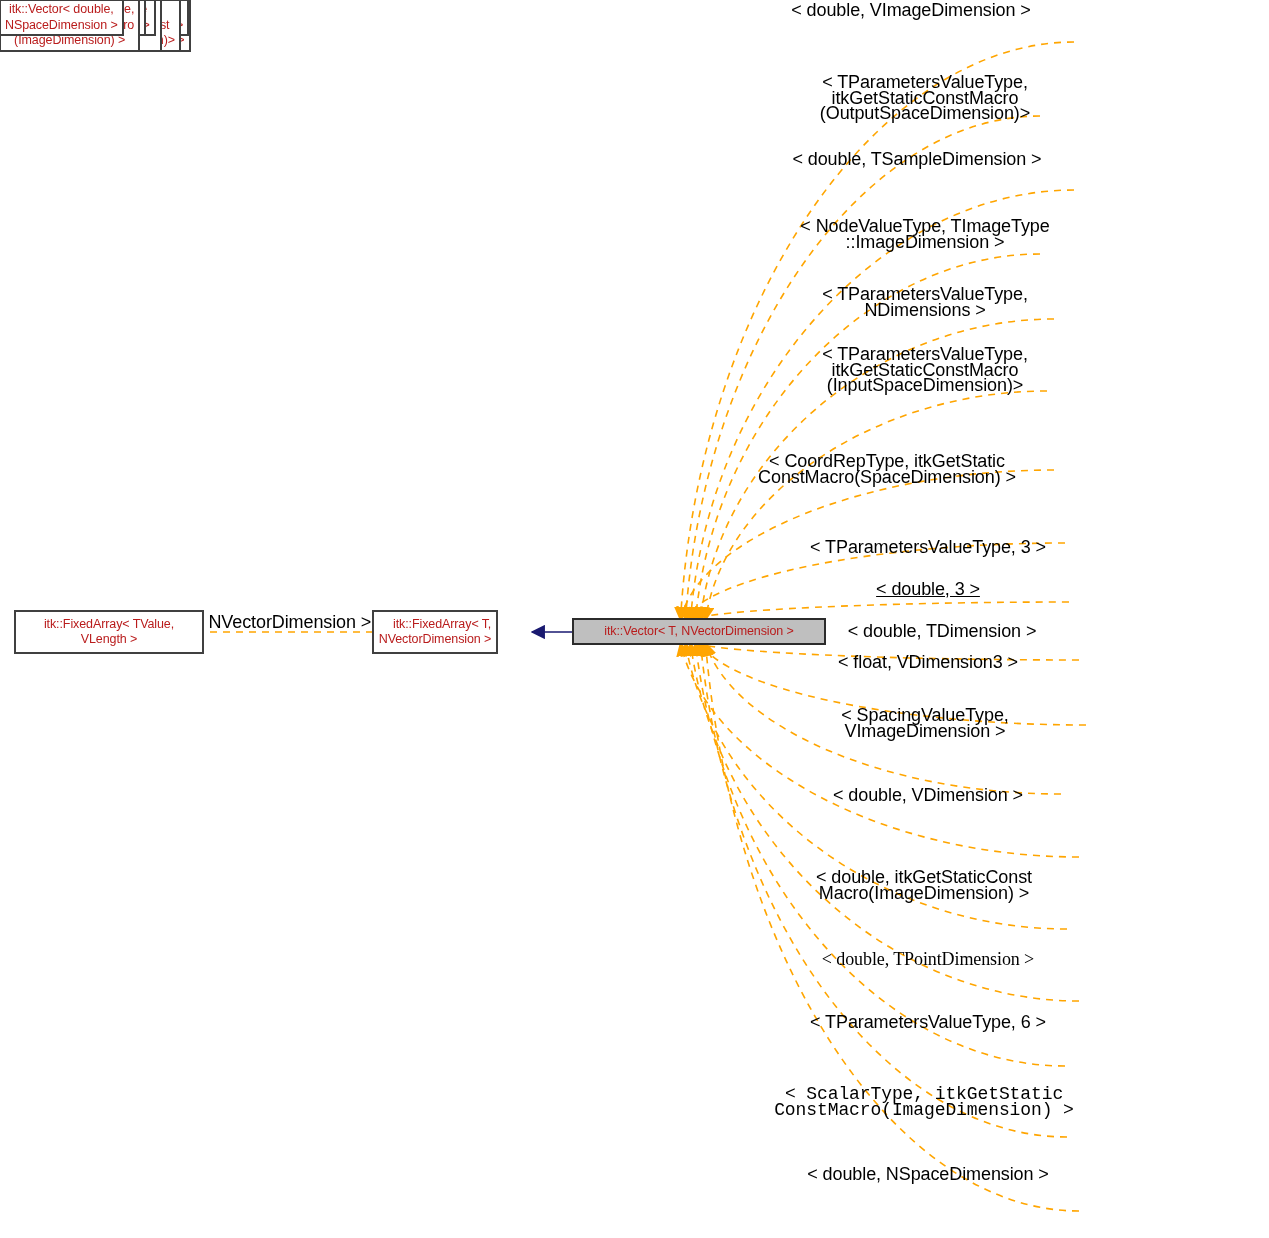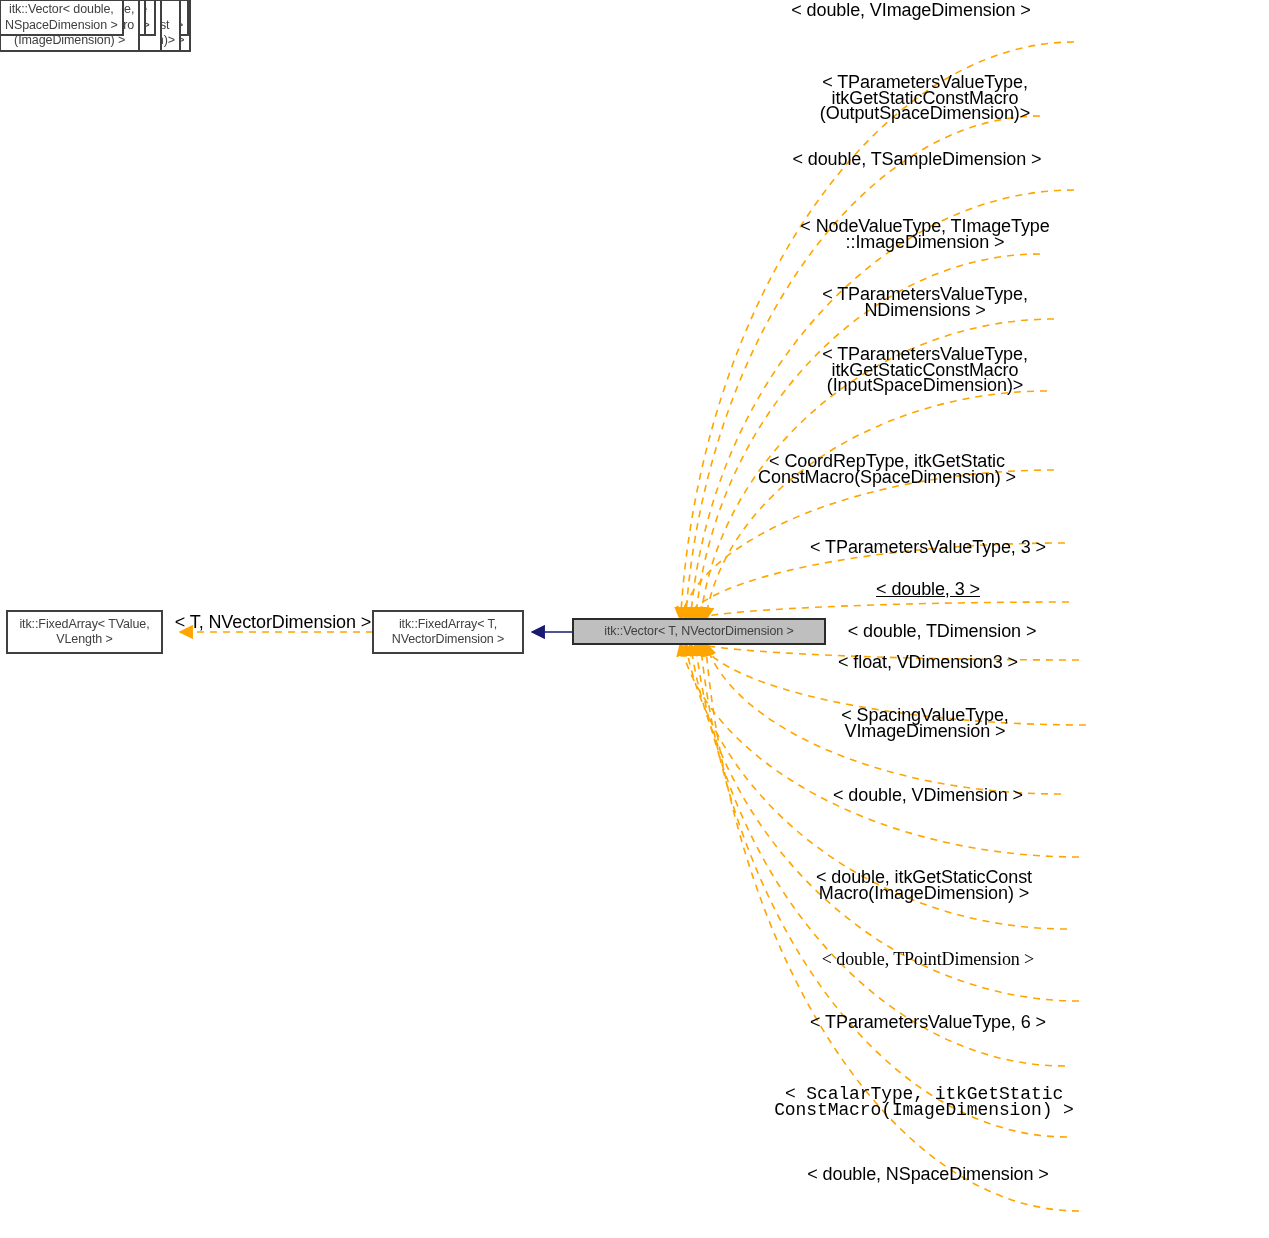--- a/index.html
+++ b/index.html
@@ -31,21 +31,21 @@
     box-sizing: border-box;
     background: #ffffff;
     border: 1px solid #404040;
     outline: 1px solid #404040;
     display: flex;
     align-items: center;
     justify-content: center;
     text-align: center;
     font-size: 12.5px;
     line-height: 15.5px;
-    color: #404040;
+    color: #b91c1c;
     letter-spacing: -0.1px;
     white-space: pre-line;
     padding: 1px 4px;
     z-index: 3;
   }
   .node.current {
     background: #bfbfbf;
     border: 1px solid #2b2b2b;
     outline: 1px solid #2b2b2b;
   }
@@ -94,23 +94,23 @@
         <path d="M 1079 857 C 879.75 857 706.5 760.7 680.5 643" fill="none" stroke="#ffa500" stroke-width="1.6" stroke-dasharray="7,6" marker-end="url(#arrow-orange)"></path>
         <path d="M 1067 929 C 876.25 929 711.5 800.3 685.5 643" fill="none" stroke="#ffa500" stroke-width="1.6" stroke-dasharray="7,6" marker-end="url(#arrow-orange)"></path>
         <path d="M 1079 1001 C 884.75 1001 716.5 839.9 690.5 643" fill="none" stroke="#ffa500" stroke-width="1.6" stroke-dasharray="7,6" marker-end="url(#arrow-orange)"></path>
         <path d="M 1065 1066 C 880.25 1066 721.5 875.65 695.5 643" fill="none" stroke="#ffa500" stroke-width="1.6" stroke-dasharray="7,6" marker-end="url(#arrow-orange)"></path>
         <path d="M 1067 1137 C 883.75 1137 726.5 914.7 700.5 643" fill="none" stroke="#ffa500" stroke-width="1.6" stroke-dasharray="7,6" marker-end="url(#arrow-orange)"></path>
         <path d="M 1079 1211 C 892.25 1211 731.5 955.4000000000001 705.5 643" fill="none" stroke="#ffa500" stroke-width="1.6" stroke-dasharray="7,6" marker-end="url(#arrow-orange)"></path>
       </g>
   </svg>
 
   <div id="nodes">
-      <div class="node" style="left: 7px; top: 611px; width: 155px; height: 42px;">itk::FixedArray&lt; TValue,
+      <div class="node" style="left: 15px; top: 611px; width: 188px; height: 42px;">itk::FixedArray&lt; TValue,
 VLength &gt;</div>
-      <div class="node" style="left: 373px; top: 611px; width: 150px; height: 42px;">itk::FixedArray&lt; T,
+      <div class="node" style="left: 373px; top: 611px; width: 124px; height: 42px; text-align: right;">itk::FixedArray&lt; T,
 NVectorDimension &gt;</div>
       <div class="node current" style="left: 573px; top: 619px; width: 252px; height: 25px;">itk::Vector&lt; T, NVectorDimension &gt;</div>
       <div class="node">itk::Vector&lt; double,
 VImageDimension &gt;</div>
       <div class="node">itk::Vector&lt; TParameters
 ValueType, itkGetStaticConst
 Macro(OutputSpaceDimension)&gt;</div>
       <div class="node">itk::Vector&lt; double,
 TSampleDimension &gt;</div>
       <div class="node">itk::Vector&lt; NodeValueType,

